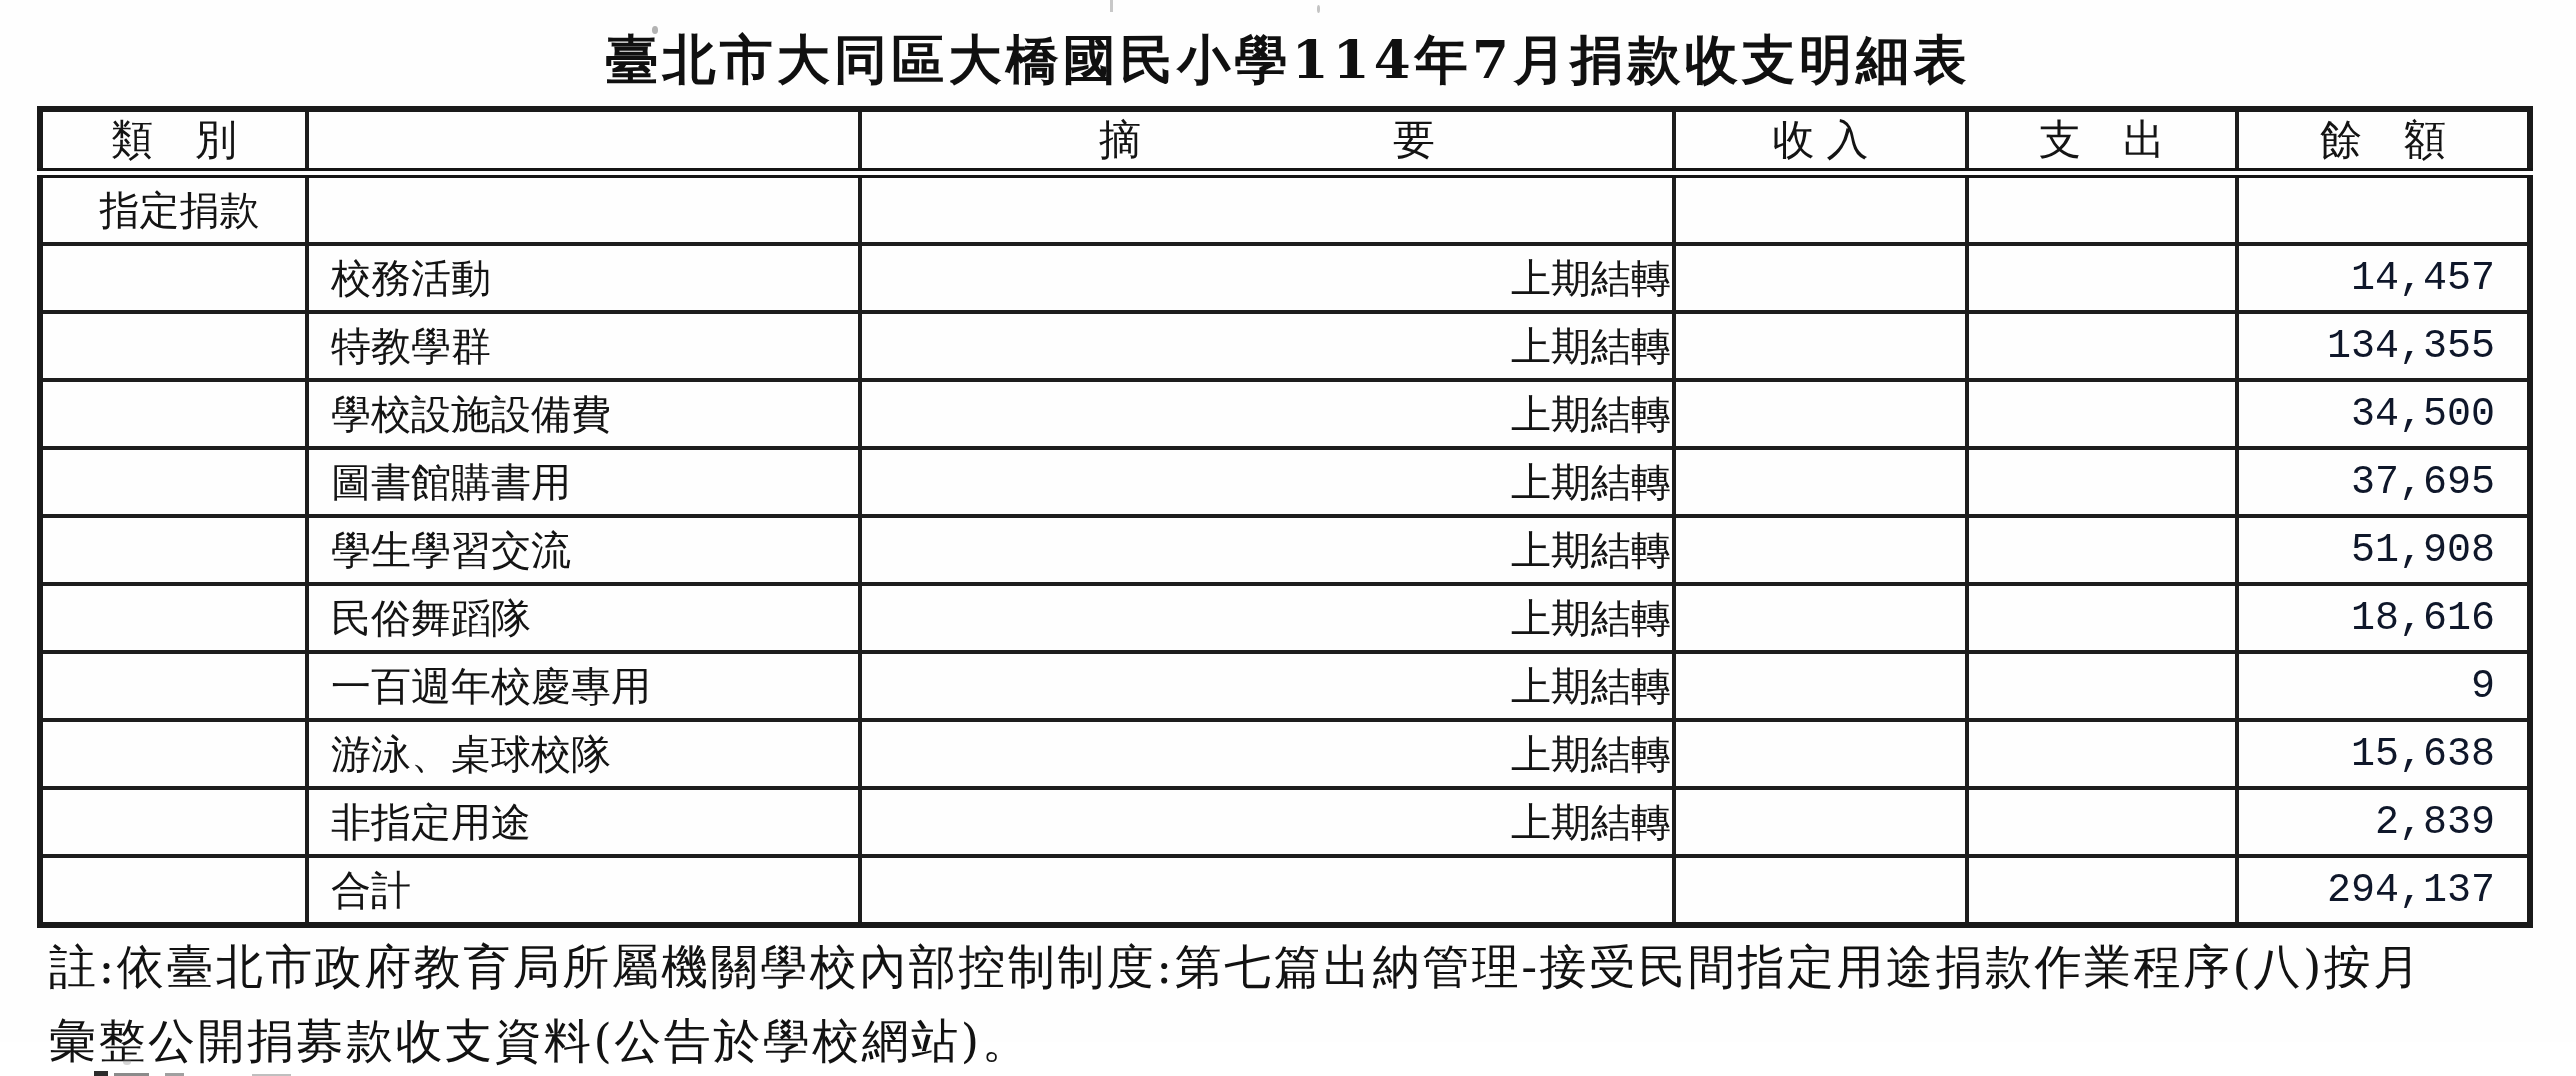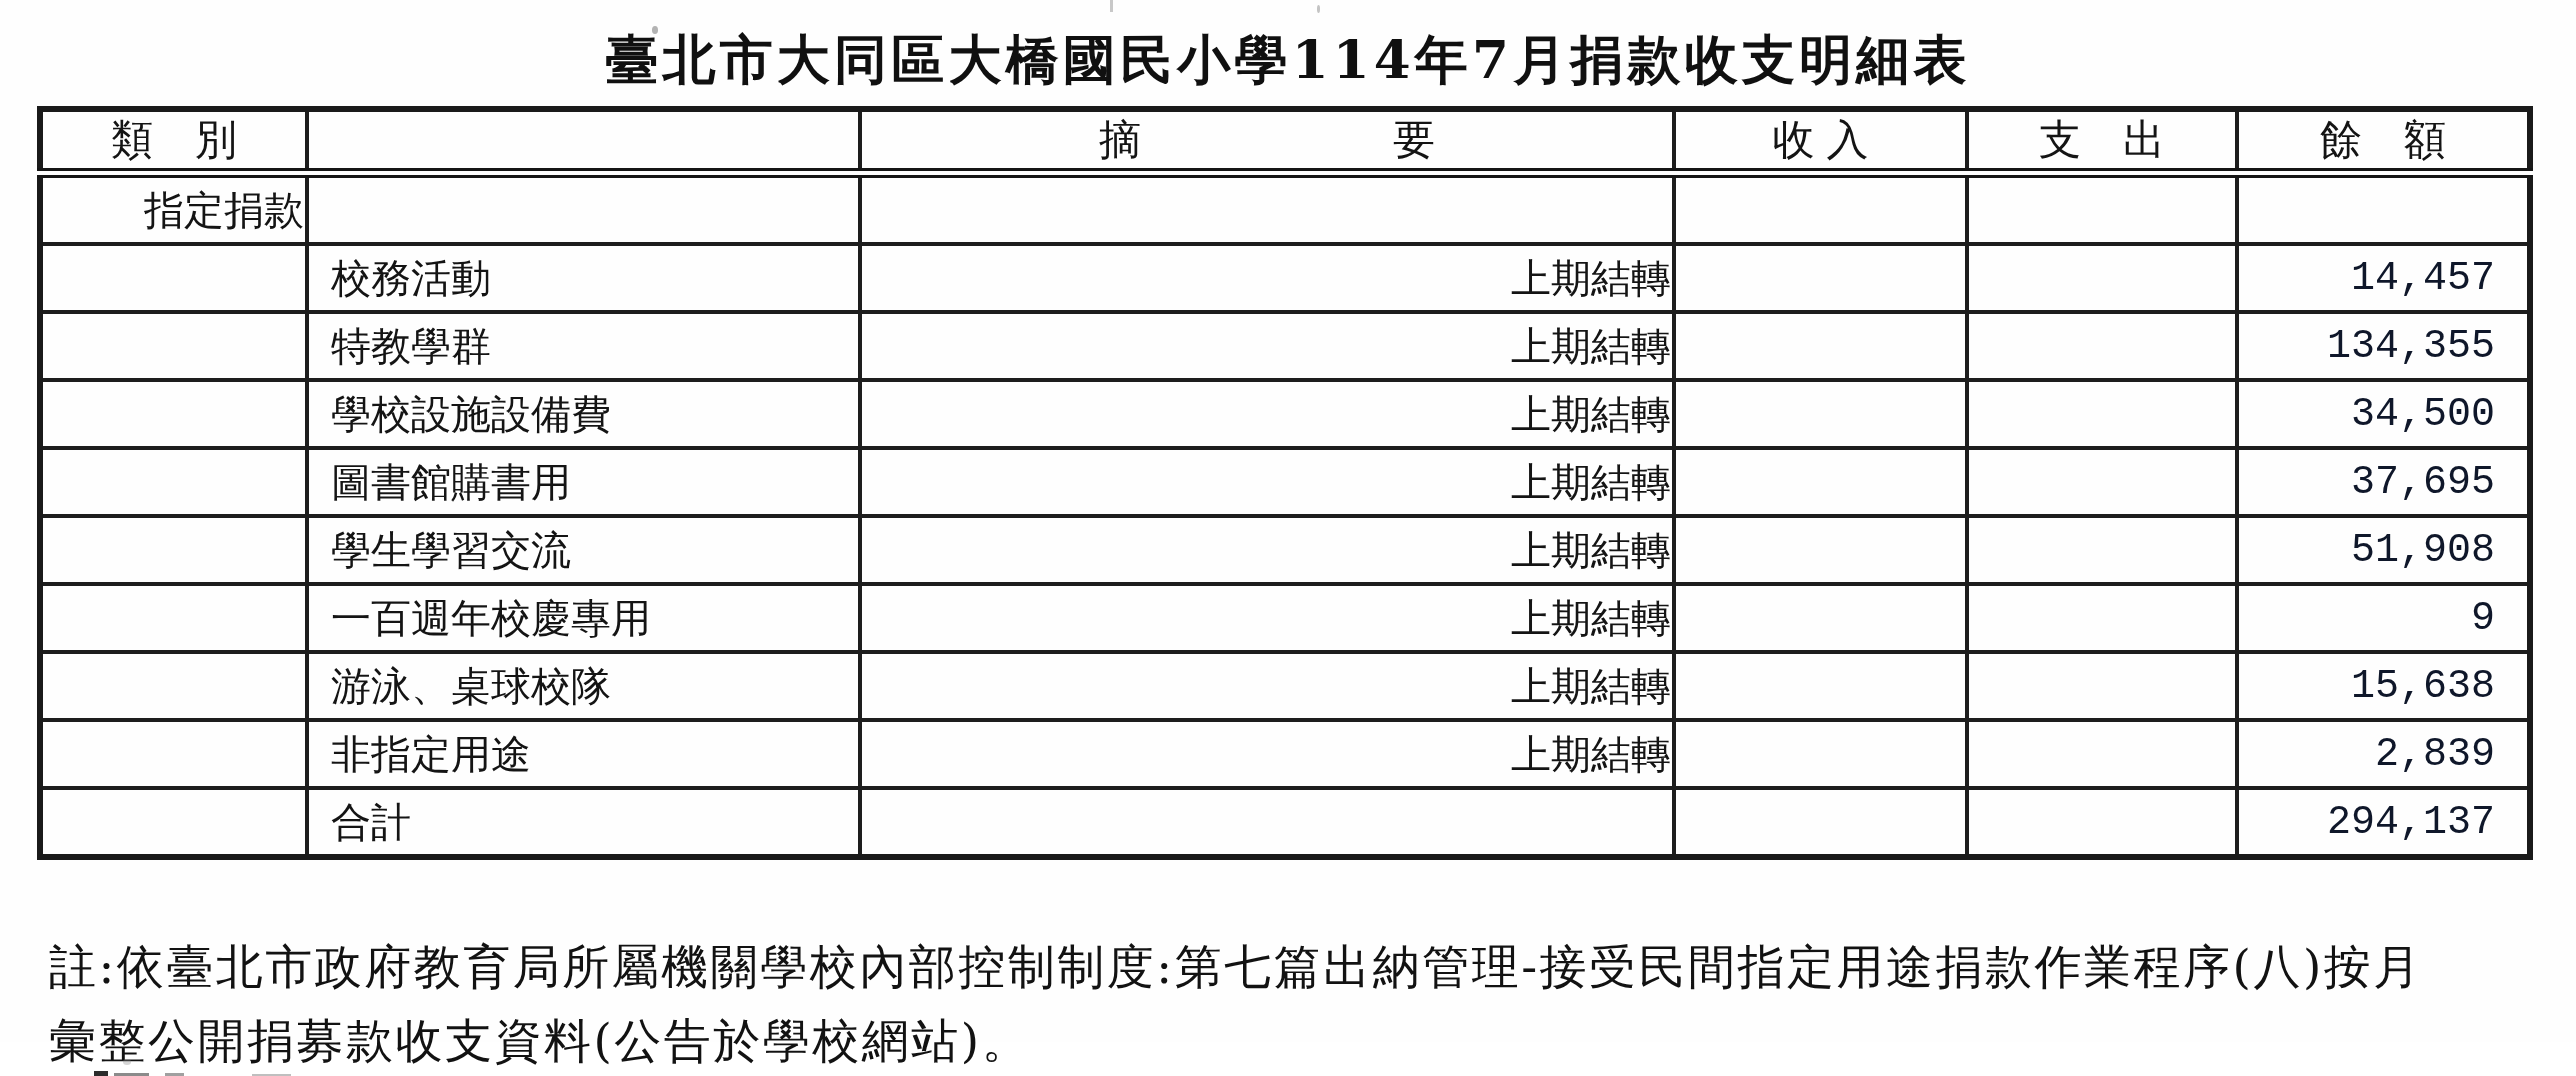--- a/index.html
+++ b/index.html
@@ -27,21 +27,21 @@
   }
   .grid thead th{
     height:46px;
     border-bottom:10px double #151515;
     text-align:center;
     font-size:42px;font-weight:400;
     padding:0;
   }
   .grid thead th.h-income{letter-spacing:11.8px;padding-left:11.8px;}
   .grid tbody td{height:62px;font-size:40px;}
-  td.c-cat {text-align:right;padding-left:11.8px;font-size:40px;}
+  td.c-cat {text-align:center;padding-left:11.8px;font-size:40px;}
   td.c-item{text-align:left;padding-left:22px;}
   td.c-sum {text-align:right;padding-left:17px;}
   td.c-in, td.c-out{}
   td.c-bal{
     text-align:right;padding-right:32px;
     font-family:"Liberation Mono","DejaVu Sans Mono",monospace;
     font-size:42px;letter-spacing:0px;color:#0f172a;
   }
 
   .footnote{
@@ -132,20 +132,28 @@
       <tr>
         <td class="c-cat"></td>
         <td class="c-item">學生學習交流</td>
         <td class="c-sum">上期結轉</td>
         <td class="c-in"></td>
         <td class="c-out"></td>
         <td class="c-bal">51,908</td>
       </tr>
       <tr>
         <td class="c-cat"></td>
+        <td class="c-item">民俗舞蹈隊</td>
+        <td class="c-sum">上期結轉</td>
+        <td class="c-in"></td>
+        <td class="c-out"></td>
+        <td class="c-bal">18,616</td>
+      </tr>
+      <tr>
+        <td class="c-cat"></td>
         <td class="c-item">一百週年校慶專用</td>
         <td class="c-sum">上期結轉</td>
         <td class="c-in"></td>
         <td class="c-out"></td>
         <td class="c-bal">9</td>
       </tr>
       <tr>
         <td class="c-cat"></td>
         <td class="c-item">游泳、桌球校隊</td>
         <td class="c-sum">上期結轉</td>

